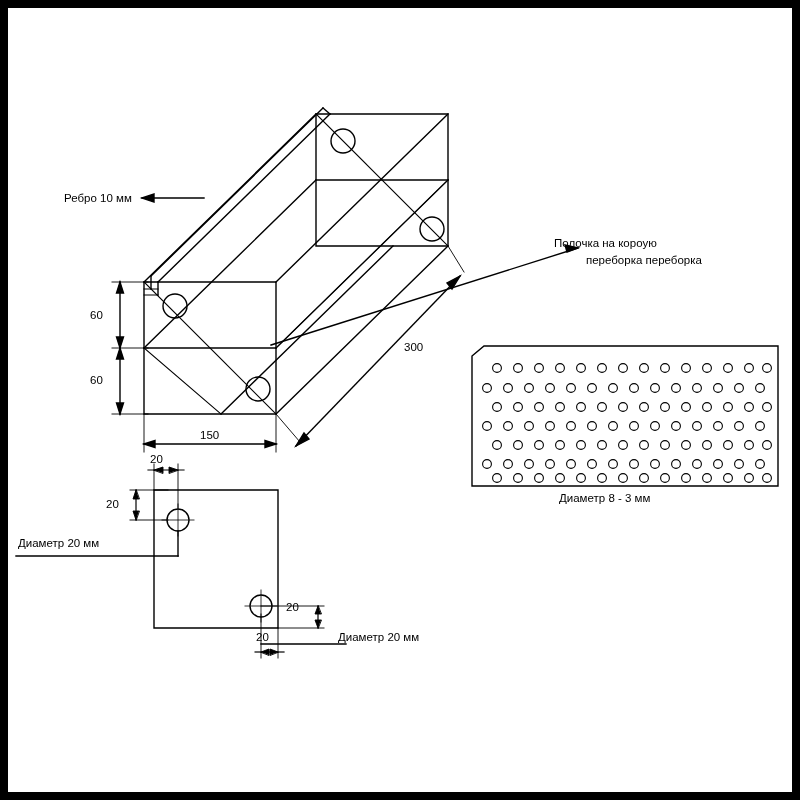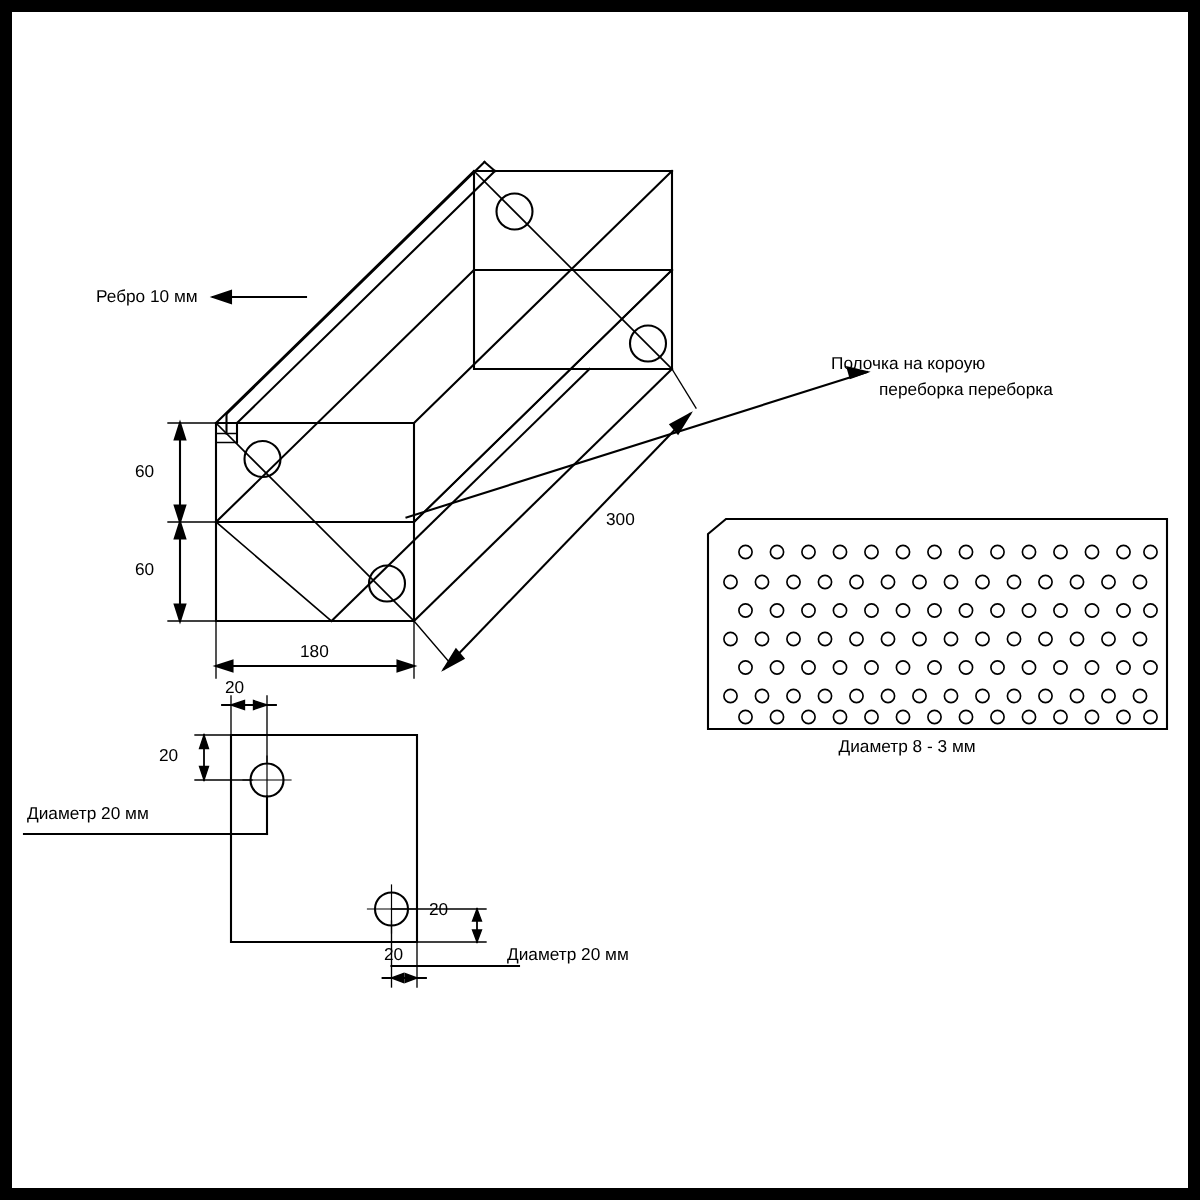--- a/index.html
+++ b/index.html
@@ -297,21 +297,21 @@
       </g>
     </svg>
 
     <div class="lbl" style="left:56px; top:183px;">Ребро 10 мм</div>
 
     <div class="lbl" style="left:546px; top:228px;">Полочка на короую</div>
     <div class="lbl" style="left:578px; top:245px;">переборка переборка</div>
 
     <div class="lbl" style="left:372px; top:332px;margin-left:24px;">300</div>
 
-    <div class="lbl" style="left:192px; top:420px;">180</div>
+    <div class="lbl" style="left:192px; top:420px;">150</div>
 
     <div class="lbl" style="left:82px; top:300px;">60</div>
     <div class="lbl" style="left:82px; top:365px;">60</div>
 
     <div class="lbl" style="left:142px; top:444px;">20</div>
     <div class="lbl" style="left:98px; top:489px;">20</div>
     <div class="lbl" style="left:278px; top:592px;">20</div>
     <div class="lbl" style="left:248px; top:622px;">20</div>
 
     <div class="lbl" style="left:10px; top:528px;">Диаметр 20 мм</div>

